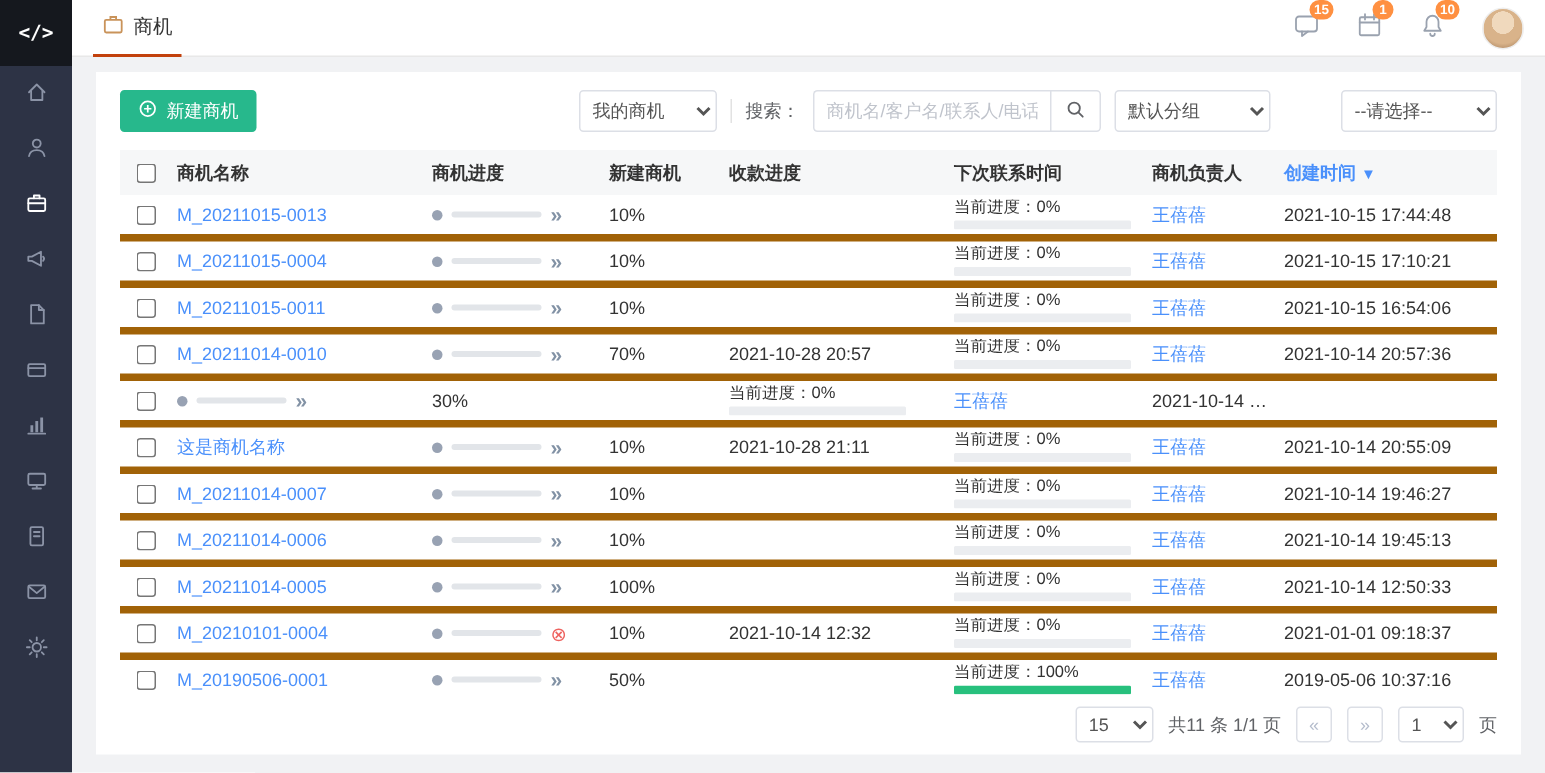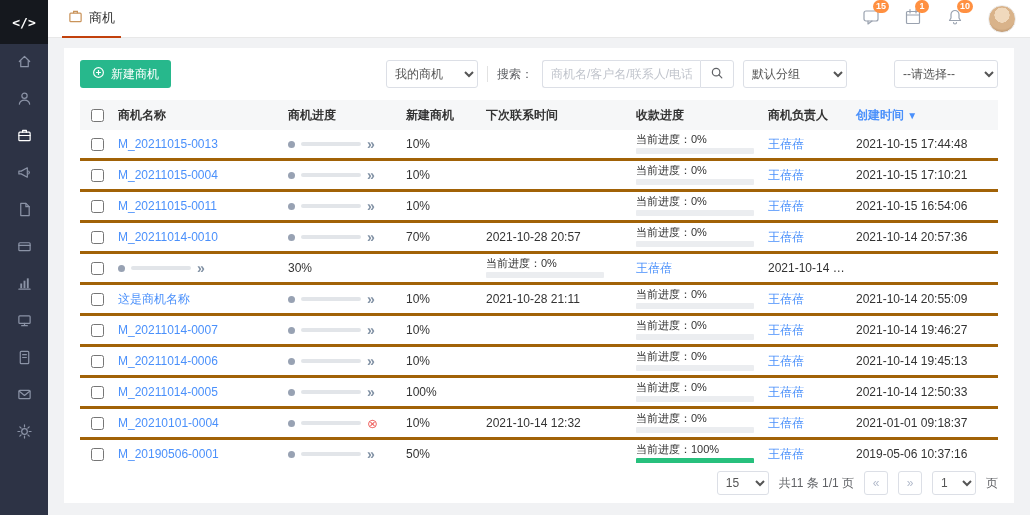--- a/index.html
+++ b/index.html
@@ -55,21 +55,21 @@
   .search-btn svg { width:14px; height:14px; stroke:currentColor; fill:none; stroke-width:1.4; stroke-linecap:round; }
 
   
   .table { flex:1; display:flex; flex-direction:column; min-height:0; }
   .thead, .trow { display:grid; grid-template-columns:34px 170px 118px 80px 150px 132px 88px 1fr; align-items:center; }
   .thead { background:#f6f7f8; height:30px; color:#333; font-weight:bold; flex-shrink:0; }
   .thead .cell, .trow .cell { padding:0 4px; white-space:nowrap; overflow:hidden; text-overflow:ellipsis; }
   .th-sorted { color:#4a90fb; cursor:pointer; }
   .sort-caret { font-size:10px; }
   .tbody { overflow:hidden; }
-  .trow { height:31px; border-bottom:3px solid #a16207; cursor:pointer; }
+  .trow { height:31px; border-bottom:5px solid #a16207; cursor:pointer; }
   .c-check { display:flex; justify-content:center; }
   input[type=checkbox] { width:13px; height:13px; cursor:pointer; accent-color:#fff; }
   .link { color:#4a90fb; text-decoration:none; cursor:pointer; }
 
   .stage-cell { display:flex; align-items:center; gap:6px; }
   .stage-dot { width:7px; height:7px; border-radius:50%; background:#98a2b3; flex-shrink:0; }
   .stage-track { width:60px; height:4px; border-radius:2px; background:#e2e5e9; overflow:hidden; flex-shrink:0; }
   .stage-fill { height:100%; border-radius:2px; }
   .stage-end { font-size:14px; line-height:1; color:#8292a5; font-weight:bold; }
   .stage-end.stop { color:#ee6360; font-weight:normal; font-size:13px; }
@@ -237,22 +237,22 @@
         </div>
 
         <div class="table">
           <div class="thead">
             <div class="cell c-check">
                 <input type="checkbox" style="">
               </div>
             <div class="cell">商机名称</div>
             <div class="cell">商机进度</div>
             <div class="cell">新建商机</div>
+            <div class="cell">收款进度</div>
             <div class="cell">下次联系时间</div>
-            <div class="cell">收款进度</div>
             <div class="cell">商机负责人</div>
             <div class="cell th-sorted">
               <span>创建时间</span>
               <span class="sort-caret">▼</span>
             </div>
           </div>
           <div class="tbody">
   <div class="trow">
     <div class="cell c-check">
                   <input type="checkbox" style="">

